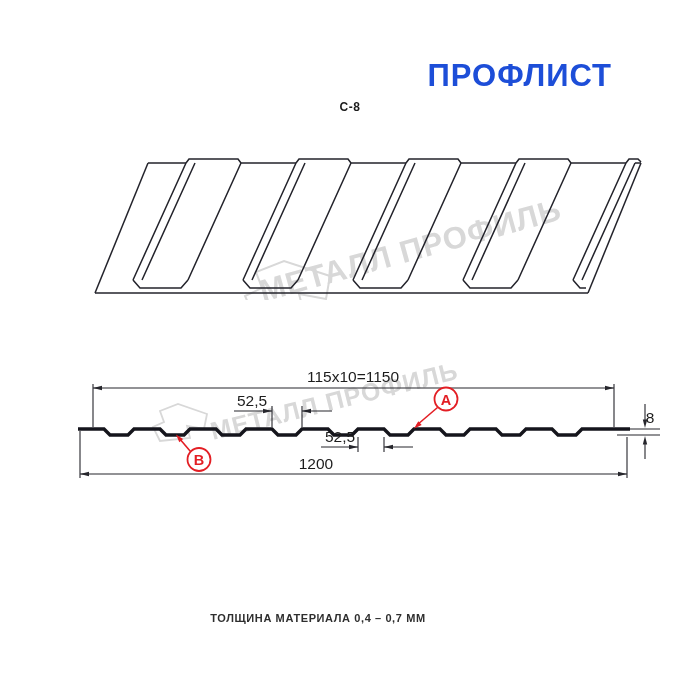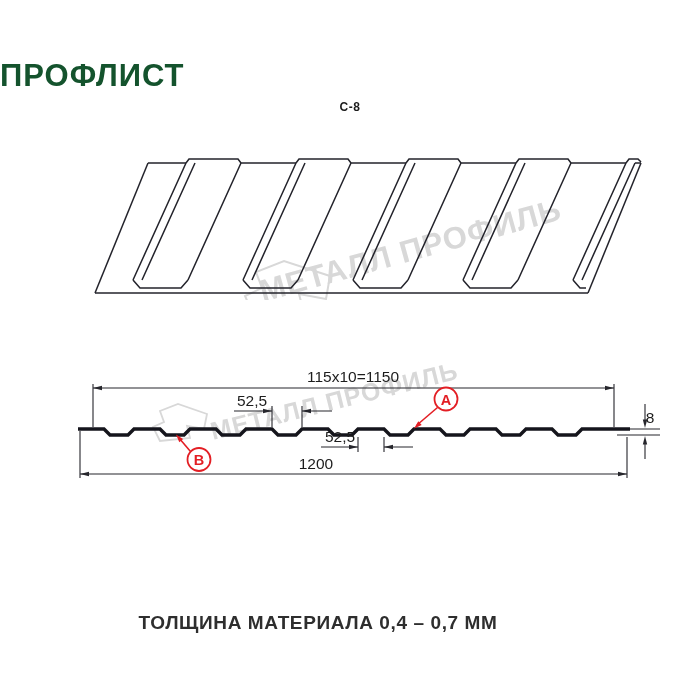--- a/index.html
+++ b/index.html
@@ -2,30 +2,30 @@
 <html><head>
 <meta charset="utf-8">
 <style>
   html,body{margin:0;padding:0;}
   body{
     width:700px;height:700px;position:relative;background:#ffffff;overflow:hidden;
     font-family:"Liberation Sans","DejaVu Sans",sans-serif;
   }
   .abs{position:absolute;}
   #title{
-    left:0;top:58px;width:612px;text-align:left;
-    font-size:31px;font-weight:800;letter-spacing:1px;color:#14532d;
+    left:0;top:58px;width:612px;text-align:right;
+    font-size:31px;font-weight:800;letter-spacing:1px;color:#1d4ed8;
   }
   #subtitle{
     left:0;top:100px;width:700px;text-align:center;
     font-size:12px;font-weight:700;letter-spacing:.5px;color:#1c1c1c;
   }
   #footer{
     left:0;top:612px;width:636px;text-align:center;
-    font-size:19px;font-weight:600;letter-spacing:.6px;color:#2e2e2e;
+    font-size:11px;font-weight:600;letter-spacing:.6px;color:#2e2e2e;
   }
   svg text{font-family:"Liberation Sans","DejaVu Sans",sans-serif;}
   .dimtxt{fill:#1d1d1d;font-size:15.5px;}
   .wm{fill:#d8d8d8;font-weight:700;letter-spacing:1px;}
 </style>
 </head>
 <body>
 
 <div class="abs" id="title">ПРОФЛИСТ</div>
 <div class="abs" id="subtitle">С-8</div>

